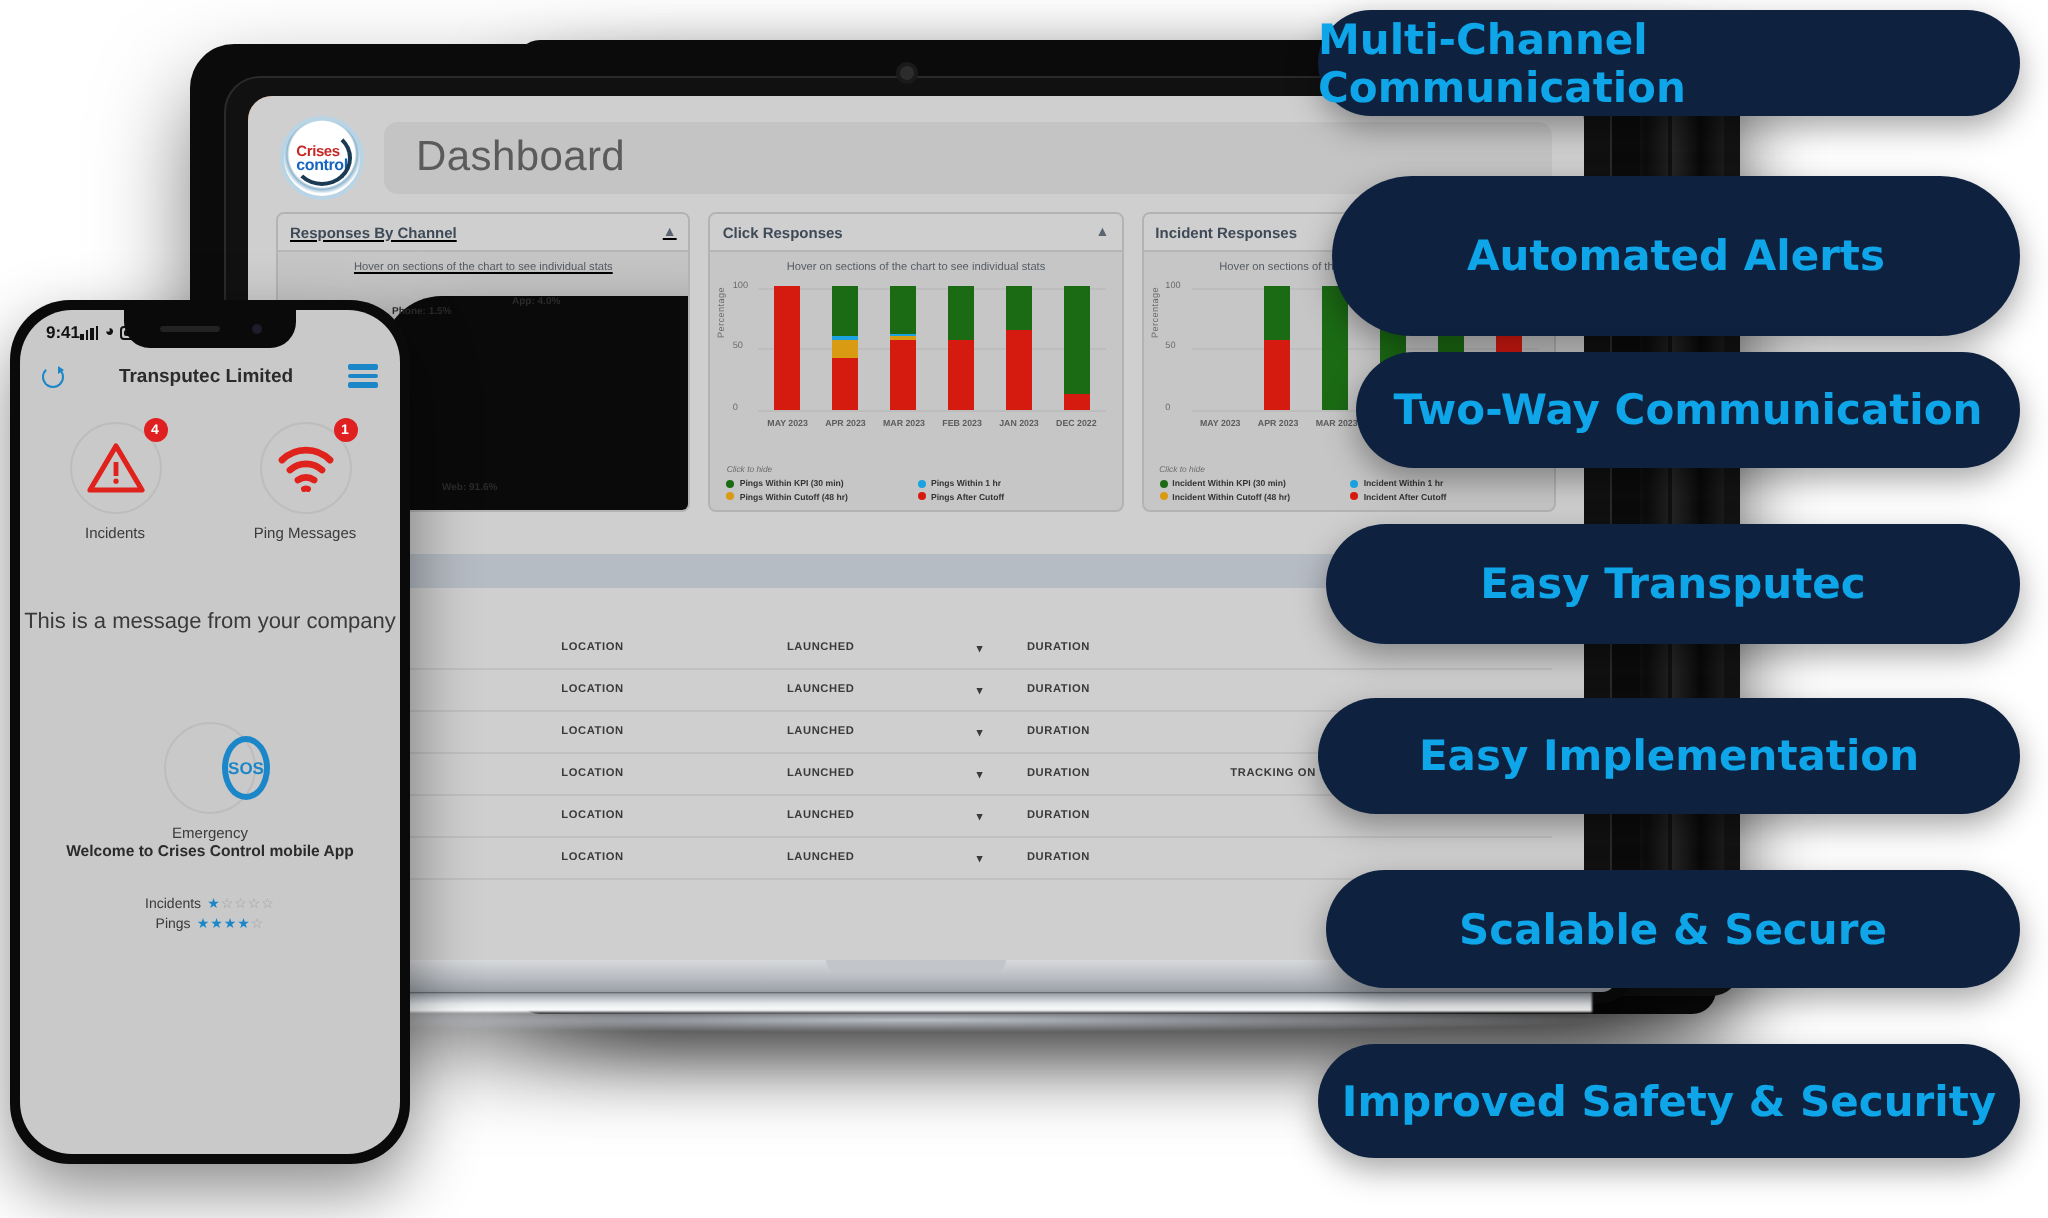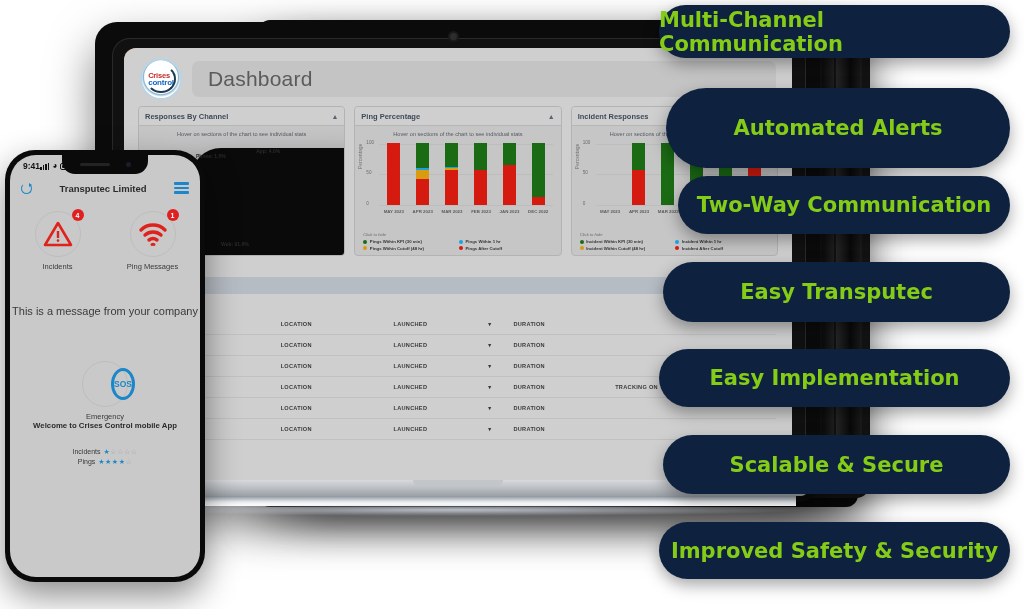--- a/index.html
+++ b/index.html
@@ -82,21 +82,21 @@
   .logo .ring{ position:absolute; left:4px; right:4px; top:5px; bottom:5px; border-radius:50%;
     border:2px solid #1b3b54; border-top-color:transparent; border-left-color:transparent;}
   .titlepill{
     flex:1; height:36px; background:#c4c4c4; border-radius:7px;
     display:flex; align-items:center; padding-left:16px;
   }
   .titlepill span{ font-size:21px; color:#5b5b5b; letter-spacing:.2px; }
 
   .cards{ display:flex; gap:9px; padding:4px 4px 0 4px; }
   .card{ background:#c6c6c6; border:1px solid #b3b3b3; border-radius:4px; height:150px; position:relative; overflow:hidden;}
-  .card.c1{ width:213px; }
+  .card.c1{ width:213px;text-decoration:underline; }
   .card.c2{ width:213px; }
   .card.c3{ width:213px; }
   .card-hd{
     height:19px; background:#cfcfcf; border-bottom:1px solid #b6b6b6;
     display:flex; align-items:center; justify-content:space-between; padding:0 6px;
     font-size:7.5px; font-weight:bold; color:#3e4a57;
   }
   .chev{ font-size:7px; color:#5b6572; }
   .hovertxt{ font-size:5.6px; color:#555c63; text-align:center; margin-top:5px; }
 
@@ -205,21 +205,21 @@
     display:flex; align-items:center; justify-content:center; font-size:8.5px; font-weight:bold; color:#1b87c9;margin-left:36px;}
   .welcome{ text-align:center; font-size:7.8px; font-weight:bold; color:#2b2b2b; }
   .ratings{ margin-top:18px; text-align:center; }
   .rrow{ font-size:7px; color:#3a3a3a; margin-bottom:2px; }
   .rrow .stars{ color:#1b87c9; letter-spacing:.5px; margin-left:3px;}
   .rrow .stars .off{ color:#9aa3a8; }
 
   
   .pill{
     position:absolute; border-radius:40px; display:flex; align-items:center; justify-content:center;
-    color:#84cc16; font-weight:bold; box-shadow:0 6px 16px rgba(0,0,0,.35);
+    color:#0ea5e9; font-weight:bold; box-shadow:0 6px 16px rgba(0,0,0,.35);
     font-family:"DejaVu Sans", sans-serif;
   }
 </style>
 </head>
 <body>
 
 <div id="stage">
 
   <div class="monitor-back2"></div>
   <div class="monitor-back"></div>
@@ -262,21 +262,21 @@
             <div class="leader" style="left:104px; top:62px; width:42px; transform:rotate(84deg);"></div>
             <div class="plab phone">Phone: 1.5%</div>
             <div class="plab app">App: 4.0%</div>
             <div class="plab zero">0.9%</div>
             <div class="plab web">Web: 91.6%</div>
           </div>
         </div>
 
         <div class="card c2">
           <div class="card-hd">
-            <span>Ping Percentage</span>
+            <span>Click Responses</span>
             <span class="chev">▲</span>
           </div>
           <div class="hovertxt">Hover on sections of the chart to see individual stats</div>
           <div class="bc" id="bc-ping">
             <div class="ylab">Percentage</div>
             <div class="ytick" style="top:1px;">100</div>
             <div class="ytick" style="top:31px;">50</div>
             <div class="ytick" style="top:62px;">0</div>
             <div class="gridline" style="top:5px;"></div>
             <div class="gridline" style="top:35px;"></div>

